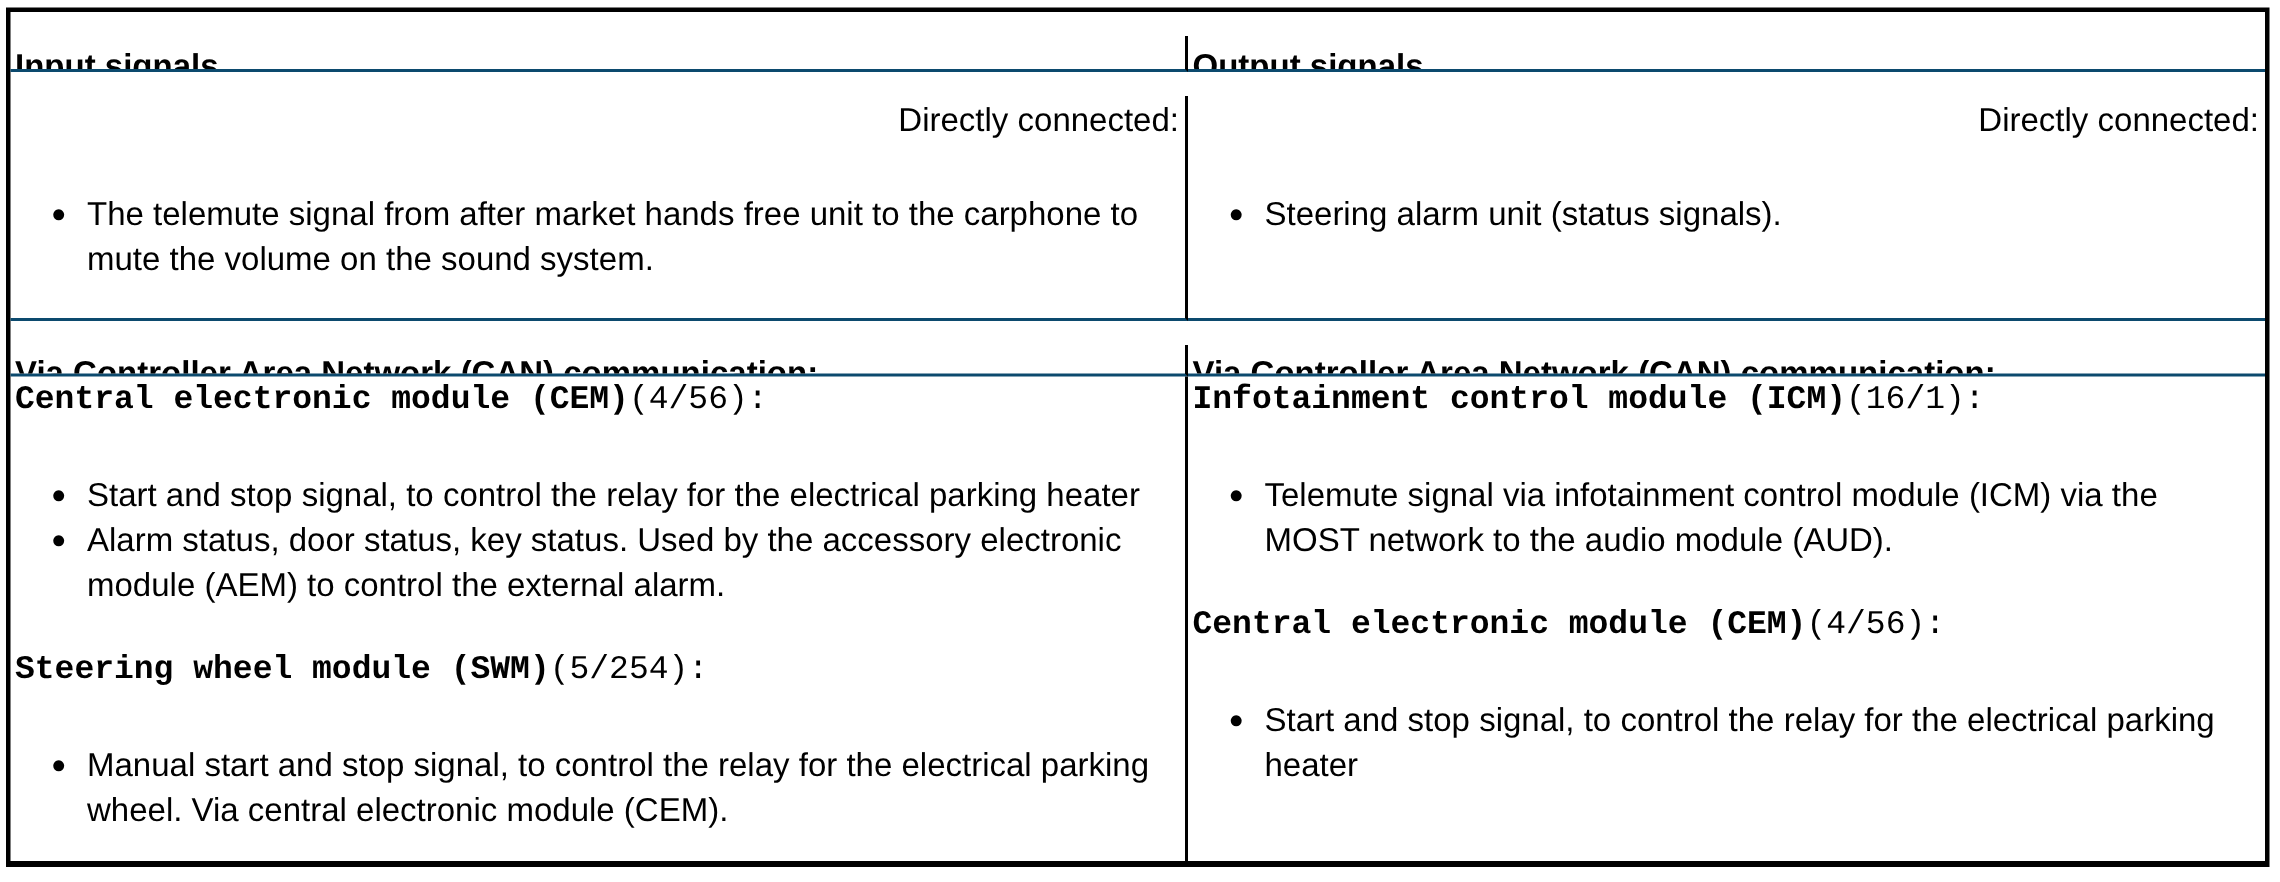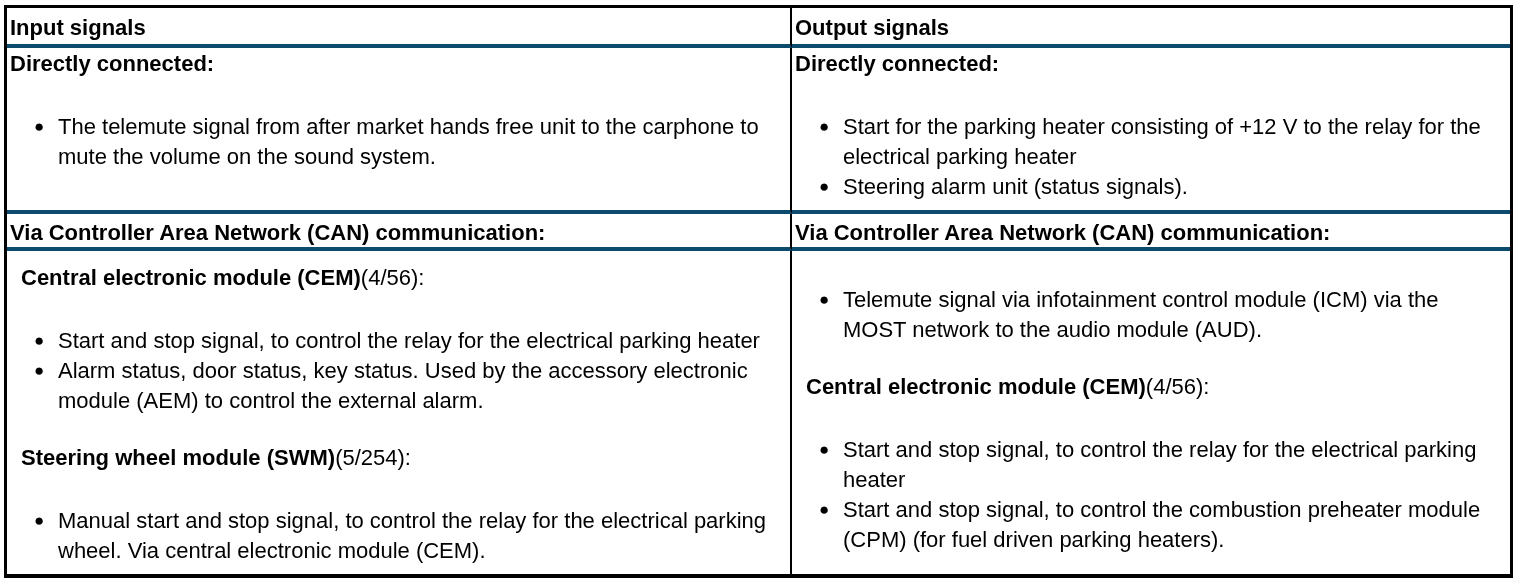--- a/index.html
+++ b/index.html
@@ -27,29 +27,31 @@
     background: #ffffff;
   }
   .cell {
     box-sizing: border-box;
     padding: 1px 4px 0 3px;
     font-size: 22px;
     line-height: 30px;
     overflow: hidden;
   }
   .col-l { border-right: 2px solid #000000; }
-  .rb    { border-bottom: 4px solid #0c4a6e; }
+  .rb    { border-bottom: 2px solid #0c4a6e; margin-top: 16px; }
   .hdr-cell { font-weight: bold; padding-top: 5px; }
   .can-cell { font-weight: bold; padding-top: 4px; }
   .sec-title {
     margin: 0;
-    font-weight: bold;
+    font-weight: normal;
+    text-align: right;
   }
   .mod-title {
-    margin: 11px;
+    margin: 0;
+    font-family: Liberation Mono, monospace;
   }
   .mod-title .mod-name { font-weight: bold; }
   .mod-title .mod-addr { font-weight: normal; }
   ul.blist {
     list-style: none;
     margin: 33px 0 27px 0;
     padding: 0 0 0 24px;
   }
   ul.blist li {
     position: relative;
@@ -75,21 +77,20 @@
 
   <div class="cell col-l rb">
     <p class="sec-title">Directly connected:</p>
     <ul class="blist">
       <li>The telemute signal from after market hands free unit to the carphone to mute the volume on the sound system.</li>
     </ul>
   </div>
   <div class="cell rb">
     <p class="sec-title">Directly connected:</p>
     <ul class="blist">
-      <li>Start for the parking heater consisting of +12 V to the relay for the electrical parking heater</li>
       <li>Steering alarm unit (status signals).</li>
     </ul>
   </div>
 
   <div class="cell col-l rb can-cell">Via Controller Area Network (CAN) communication:</div>
   <div class="cell rb can-cell">Via Controller Area Network (CAN) communication:</div>
 
   <div class="cell col-l">
     <p class="mod-title">
       <span class="mod-name">Central electronic module (CEM)</span><span class="mod-addr">(4/56):</span>
@@ -100,25 +101,27 @@
     </ul>
     <p class="mod-title">
       <span class="mod-name">Steering wheel module (SWM)</span><span class="mod-addr">(5/254):</span>
     </p>
     <ul class="blist last">
       <li>Manual start and stop signal, to control the relay for the electrical parking wheel. Via central electronic module (CEM).</li>
     </ul>
   </div>
 
   <div class="cell">
+    <p class="mod-title">
+      <span class="mod-name">Infotainment control module (ICM)</span><span class="mod-addr">(16/1):</span>
+    </p>
     <ul class="blist">
       <li>Telemute signal via infotainment control module (ICM) via the MOST network to the audio module (AUD).</li>
     </ul>
     <p class="mod-title">
       <span class="mod-name">Central electronic module (CEM)</span><span class="mod-addr">(4/56):</span>
     </p>
     <ul class="blist last">
       <li>Start and stop signal, to control the relay for the electrical parking heater</li>
-      <li>Start and stop signal, to control the combustion preheater module (CPM) (for fuel driven parking heaters).</li>
     </ul>
   </div>
 
 </div>
 
 </body></html>

